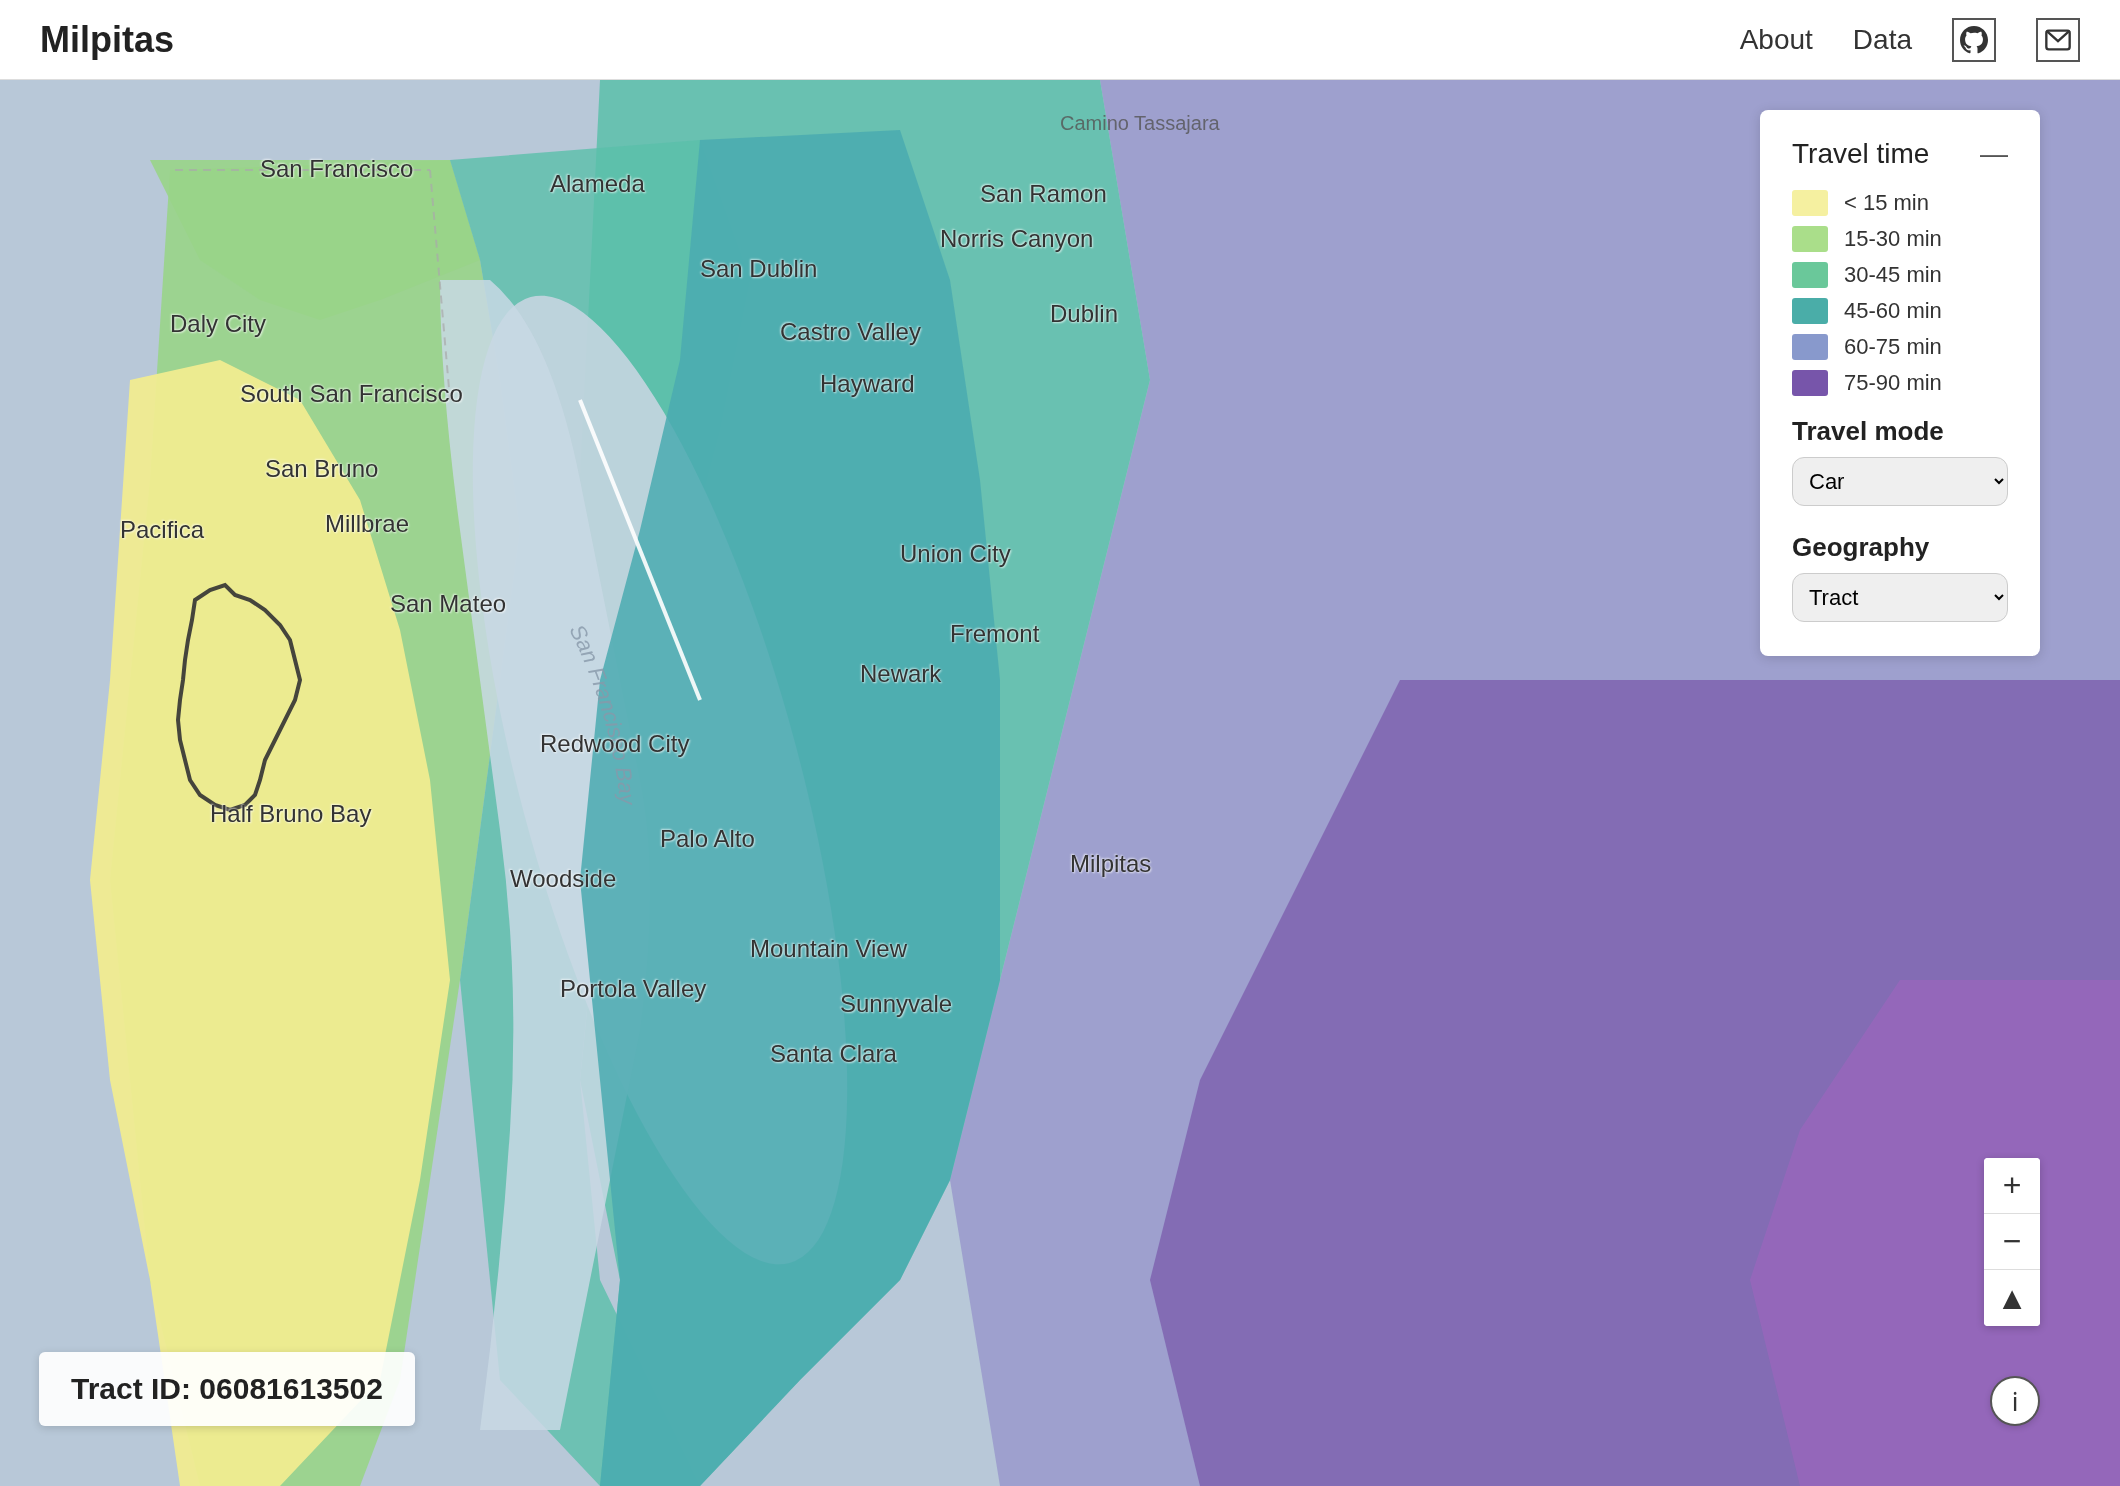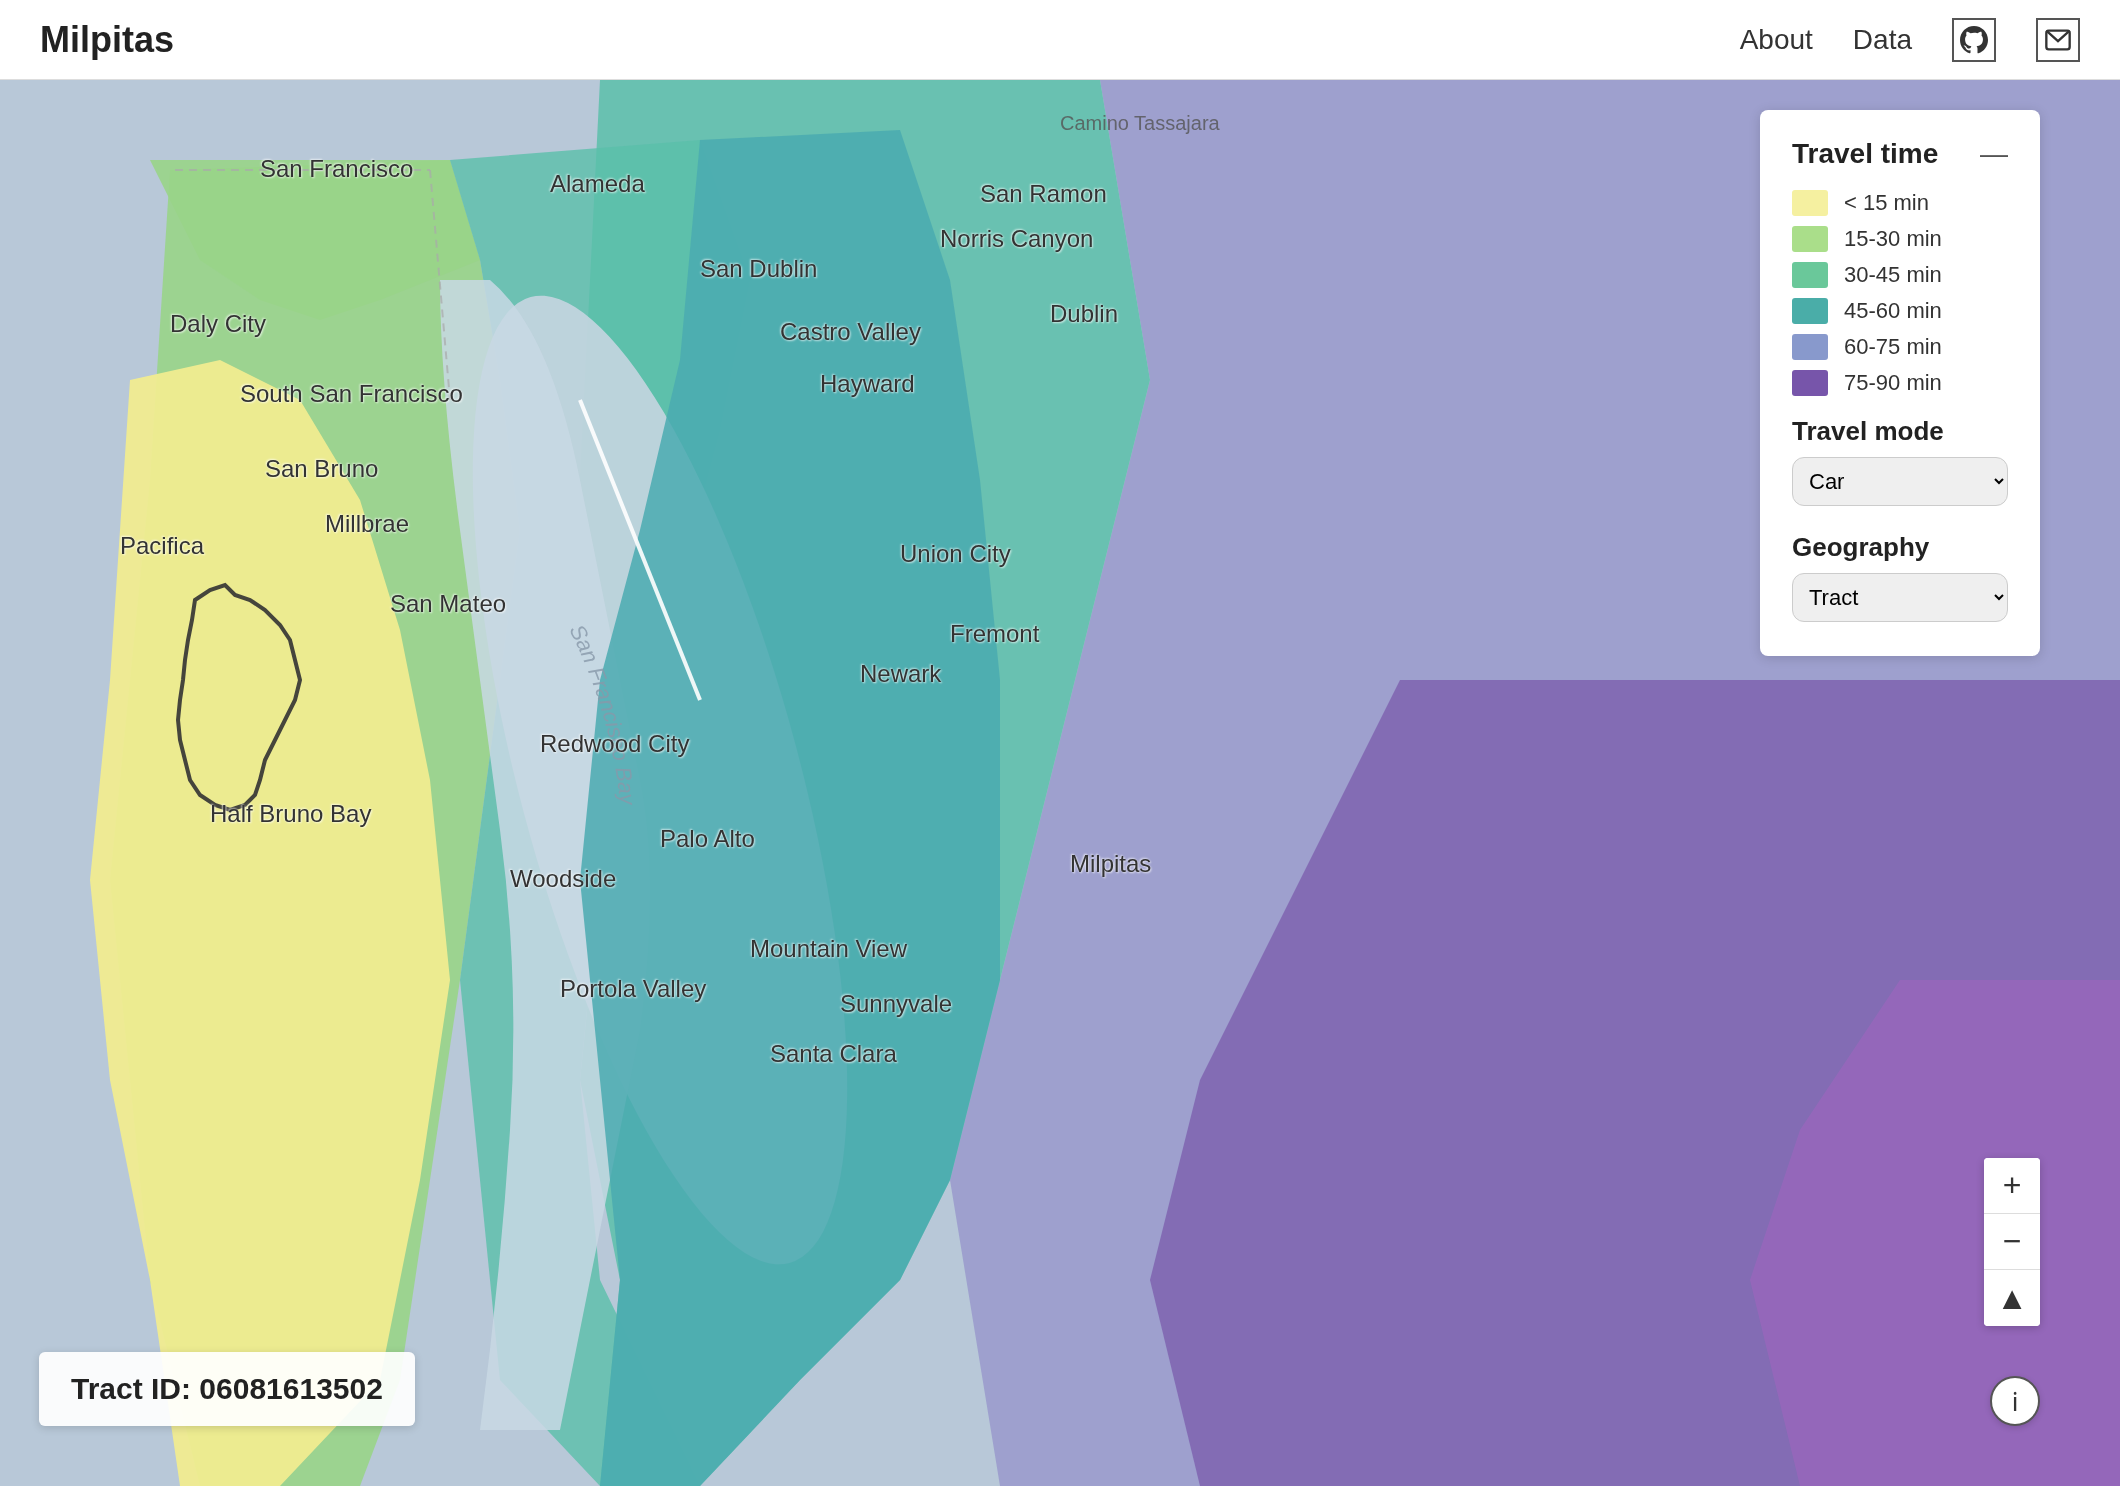--- a/index.html
+++ b/index.html
@@ -47,21 +47,21 @@
     #legend {
       position: absolute; top: 110px; right: 80px;
       background: white; border-radius: 8px; padding: 28px 32px;
       box-shadow: 0 2px 12px rgba(0,0,0,0.15); min-width: 280px;
       z-index: 200;
     }
     .legend-header {
       display: flex; align-items: center; justify-content: space-between; margin-bottom: 20px;
     }
     .legend-title {
-      font-size: 28px; font-weight: 700; color: #222; text-align: center;
+      font-size: 28px; font-weight: 400; color: #222; text-align: center;
     }
     .legend-collapse {
       font-size: 28px; color: #555; cursor: pointer; font-weight: 300; line-height: 1;
     }
     .legend-item {
       display: flex; align-items: center; gap: 16px; margin-bottom: 10px;
     }
     .legend-swatch {
       width: 36px; height: 26px; border-radius: 3px; flex-shrink: 0;
     }
@@ -179,21 +179,21 @@
       <div class="city-label" style="left: 980px; top: 100px;">San Ramon</div>
       <div class="city-label" style="left: 940px; top: 145px;">Norris Canyon</div>
       <div class="city-label" style="left: 1050px; top: 220px;">Dublin</div>
       <div class="city-label" style="left: 170px; top: 230px;">Daly City</div>
       <div class="city-label" style="left: 700px; top: 175px;">San Dublin</div>
       <div class="city-label" style="left: 780px; top: 238px;">Castro Valley</div>
       <div class="city-label" style="left: 240px; top: 300px;">South San Francisco</div>
       <div class="city-label" style="left: 820px; top: 290px;">Hayward</div>
       <div class="city-label" style="left: 265px; top: 375px;">San Bruno</div>
       <div class="city-label" style="left: 325px; top: 430px;">Millbrae</div>
-      <div class="city-label" style="left: 120px; top: 452px; text-align: center;">Pacifica</div>
+      <div class="city-label" style="left: 120px; top: 436px; text-align: center;">Pacifica</div>
       <div class="city-label" style="left: 390px; top: 510px;">San Mateo</div>
       <div class="city-label" style="left: 900px; top: 460px;">Union City</div>
       <div class="city-label" style="left: 950px; top: 540px;">Fremont</div>
       <div class="city-label" style="left: 860px; top: 580px;">Newark</div>
       <div class="city-label" style="left: 540px; top: 650px;">Redwood City</div>
       <div class="city-label" style="left: 210px; top: 720px;">Half Bruno Bay</div>
       <div class="city-label" style="left: 660px; top: 745px;">Palo Alto</div>
       <div class="city-label" style="left: 510px; top: 785px;">Woodside</div>
       <div class="city-label" style="left: 1070px; top: 770px;">Milpitas</div>
       <div class="city-label" style="left: 750px; top: 855px;">Mountain View</div>

